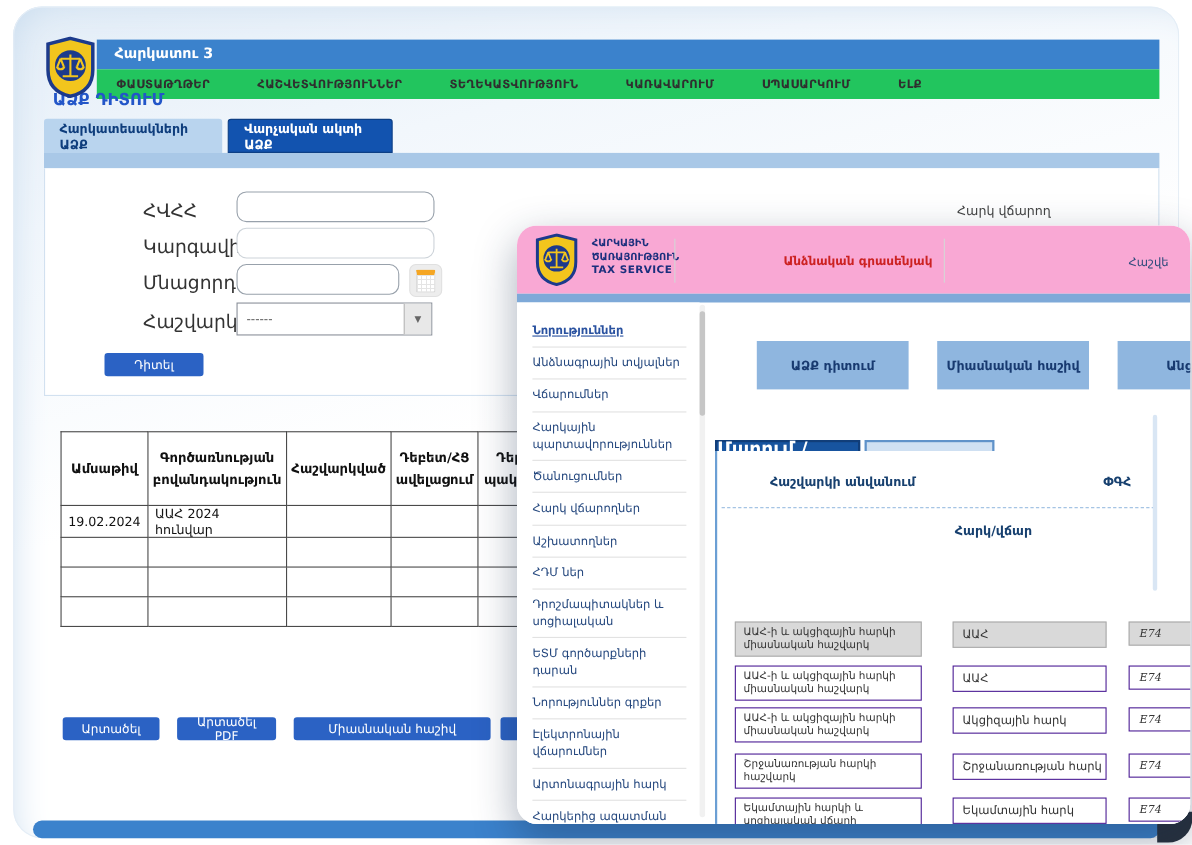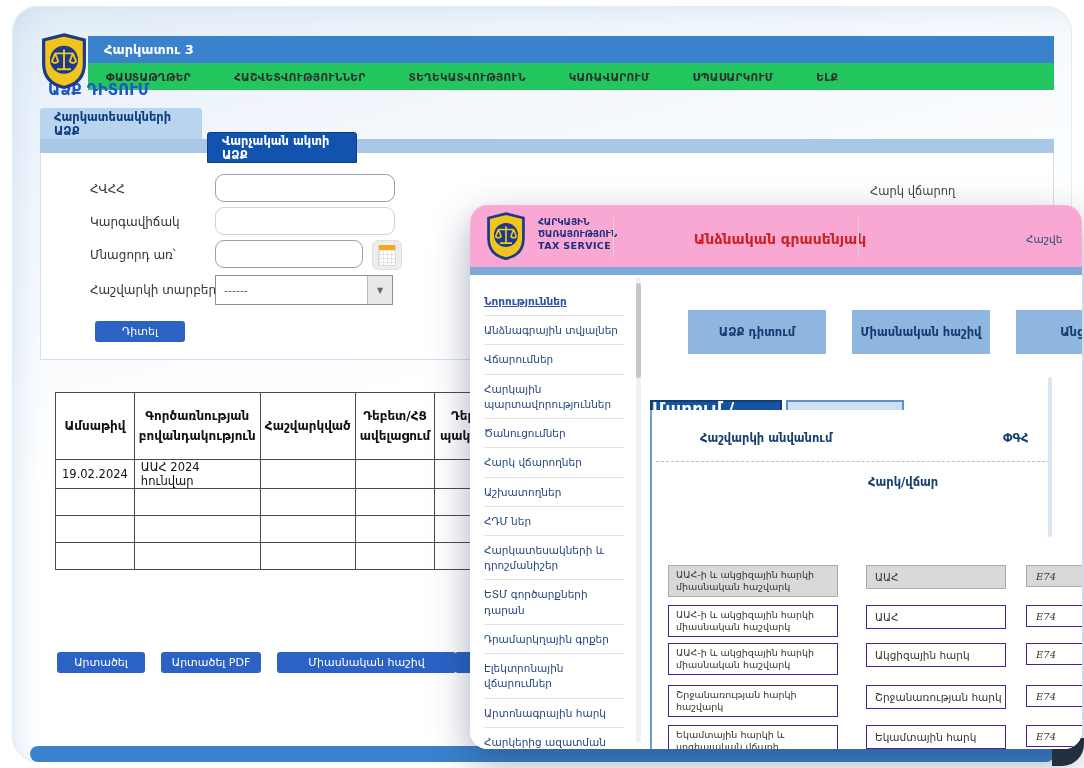--- a/index.html
+++ b/index.html
@@ -19,25 +19,25 @@
         color:#fff;font-size:13px;font-weight:bold;line-height:27px;padding-left:16px;
         box-sizing:border-box;z-index:2;}
   .menubar{position:absolute;left:88px;top:63px;width:966px;height:27px;background:#22c55e;
         display:flex;align-items:center;gap:43px;padding-left:18px;box-sizing:border-box;z-index:2;}
   .menu-item{font-size:10.5px;font-weight:bold;color:#2f2f2f;letter-spacing:.3px;cursor:default;white-space:nowrap;}
   .page-title{position:absolute;left:48px;top:81px;font-size:15px;font-weight:bold;color:#2356c8;z-index:2;}
   .bg-tabs{position:absolute;left:40px;top:108px;display:flex;gap:5px;z-index:2;}
   .bg-tab{height:31px;display:flex;align-items:center;justify-content:center;
         font-size:11.5px;font-weight:bold;border-radius:3px 3px 0 0;padding:0 14px;box-sizing:border-box;}
   .bg-tab.inactive{width:162px;background:#b9d4ee;color:#0e3d7c;}
-  .bg-tab.active{width:150px;background:#1253af;color:#fff;border:1px solid #0d3f85;margin-top:24px;}
+  .bg-tab.active{width:150px;background:#1253af;color:#fff;border:1px solid #0d3f85;}
   .band{position:absolute;left:40px;top:139px;width:1014px;height:14px;background:#a9c8e7;z-index:1;}
   .panel{position:absolute;left:40px;top:153px;width:1014px;height:207px;background:#fff;
         border:1px solid #d2e1f0;border-top:none;box-sizing:border-box;z-index:1;}
-  .f-label{position:absolute;font-size:12px;color:#333;z-index:2;}
+  .f-label{position:absolute;font-size:17px;color:#333;z-index:2;margin-left:40px;}
   .f-input{position:absolute;height:28px;background:#fff;border:1.5px solid #98a1ab;border-radius:9px;
         box-sizing:border-box;font-size:12px;padding:0 8px;z-index:2;outline:none;}
   .f-input.soft{border:1px solid #cdd3d9;}
   .cal-btn{position:absolute;left:372px;top:240px;width:28px;height:28px;background:#ededed;
         border:1px solid #e0e0e0;border-radius:6px;display:flex;align-items:center;justify-content:center;
         cursor:pointer;z-index:2;}
   .cal-icon{width:16px;height:15px;background:#fff;border:1px solid #d8d8d8;border-top:5px solid #f5a623;
         border-radius:2px;background-image:repeating-linear-gradient(#e4e4e4 0 1px,transparent 1px 4px),
         repeating-linear-gradient(90deg,#e4e4e4 0 1px,transparent 1px 4px);}
   .f-select{position:absolute;left:215px;top:275px;width:178px;height:30px;border:1px solid #8a9099;
@@ -48,34 +48,34 @@
   .btn-blue{background:#2b62c4;color:#fff;border:none;border-radius:3px;font-size:11px;
         font-family:"DejaVu Sans",sans-serif;display:flex;align-items:center;justify-content:center;cursor:pointer;}
   .view-btn{position:absolute;left:95px;top:321px;width:90px;height:21px;z-index:2;}
   .taxpayer{position:absolute;left:870px;top:184px;font-size:11.5px;color:#444;z-index:2;}
   .bg-table{position:absolute;left:55px;top:392px;z-index:1;border-collapse:collapse;}
   .bg-table td,.bg-table th{border:1px solid #4a4a4a;font-size:11.5px;color:#111;background:#fff;}
   .bg-table th{font-size:12px;font-weight:bold;text-align:center;padding:6px 4px;height:54px;line-height:1.7;}
   .bg-table td{height:26px;padding:0 6px;}
   .actions{position:absolute;left:57px;top:652px;display:flex;gap:16px;z-index:1;}
   .action-btn{height:21px;}
-  .a1{width:88px;}.a2{width:100px;}.a3{width:179px;}
+  .a1{width:88px;}.a2{width:90px;}.a3{width:179px;}
   .action-clipped{position:absolute;left:455px;top:652px;width:120px;height:21px;z-index:1;}
   .bottombar{position:absolute;left:30px;top:746px;width:1024px;height:16px;background:#3b82cc;
         border-radius:8px;z-index:1;}
   
   .overlay{position:absolute;left:470px;top:205px;width:612px;height:544px;background:#fff;
         border-radius:18px;box-shadow:0 14px 38px rgba(25,45,75,.38);overflow:hidden;z-index:10;}
   .ov-header{position:absolute;left:0;top:0;width:100%;height:62px;background:#f9a8d4;}
   .ov-logo{left:14px;top:7px;}
   .brand{position:absolute;left:68px;top:11px;color:#1b2f7d;font-weight:bold;font-size:9px;line-height:1.35;}
   .brand .en{font-size:9.5px;letter-spacing:.4px;}
   .ov-divider{position:absolute;top:12px;width:1px;height:40px;background:#d5d5d5;}
   .ov-center-title{position:absolute;left:210px;top:26px;width:200px;text-align:center;
-        font-size:14px;font-weight:bold;color:#cc2222;}
+        font-size:11px;font-weight:bold;color:#cc2222;}
   .ov-right-text{position:absolute;left:556px;top:28px;font-size:10.5px;color:#2a4a7a;white-space:nowrap;}
   .ov-bluebar{position:absolute;left:0;top:62px;width:100%;height:8px;background:#7ea9d8;}
   .ov-sidebar{position:absolute;left:0;top:70px;width:166px;bottom:0;background:#fff;}
   .ov-list{margin:0;padding:12px 12px 0 14px;list-style:none;}
   .ov-item{font-size:10.5px;color:#24477e;padding:7px 0 6px 0;border-bottom:1px solid #e2e2e2;
         line-height:1.45;cursor:pointer;}
   .ov-item.link{color:#2a52a0;text-decoration:underline;font-weight:bold;}
   .ov-scrollbar{position:absolute;left:166px;top:72px;width:5px;height:466px;background:#f1f1f1;border-radius:3px;}
   .ov-thumb{position:absolute;left:0;top:6px;width:5px;height:95px;background:#c6c6c6;border-radius:3px;}
   .ov-btn{position:absolute;top:105px;height:44px;background:#8fb6df;color:#183a70;
@@ -246,23 +246,23 @@
   <div class="ov-sidebar">
     <ul class="ov-list" id="ov-list">
         <li class="ov-item link">Նորություններ</li>
         <li class="ov-item">Անձնագրային տվյալներ</li>
         <li class="ov-item">Վճարումներ</li>
         <li class="ov-item">Հարկային պարտավորություններ</li>
         <li class="ov-item">Ծանուցումներ</li>
         <li class="ov-item">Հարկ վճարողներ</li>
         <li class="ov-item">Աշխատողներ</li>
         <li class="ov-item">ՀԴՄ ներ</li>
-        <li class="ov-item">Հարկատեսակների և դրոշմանիշեր</li>
+        <li class="ov-item">Դրոշմապիտակներ և սոցիալական</li>
         <li class="ov-item">ԵՏՄ գործարքների դարան</li>
-        <li class="ov-item">Դրամարկղային գրքեր</li>
+        <li class="ov-item">Նորություններ գրքեր</li>
         <li class="ov-item">Էլեկտրոնային վճարումներ</li>
         <li class="ov-item">Արտոնագրային հարկ</li>
         <li class="ov-item">Հարկերից ազատման արտոնագիր</li>
       </ul>
 
   </div>
   <div class="ov-scrollbar">
     <div class="ov-thumb"></div>
   </div>
 

